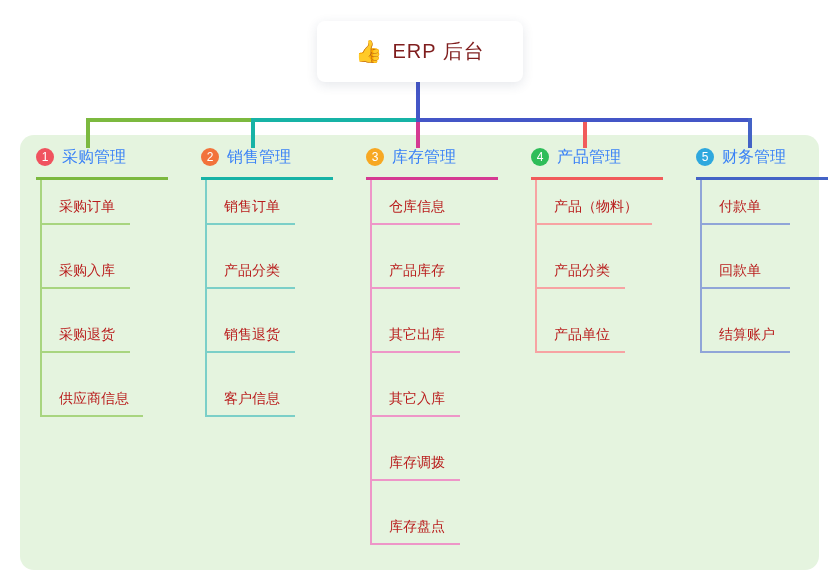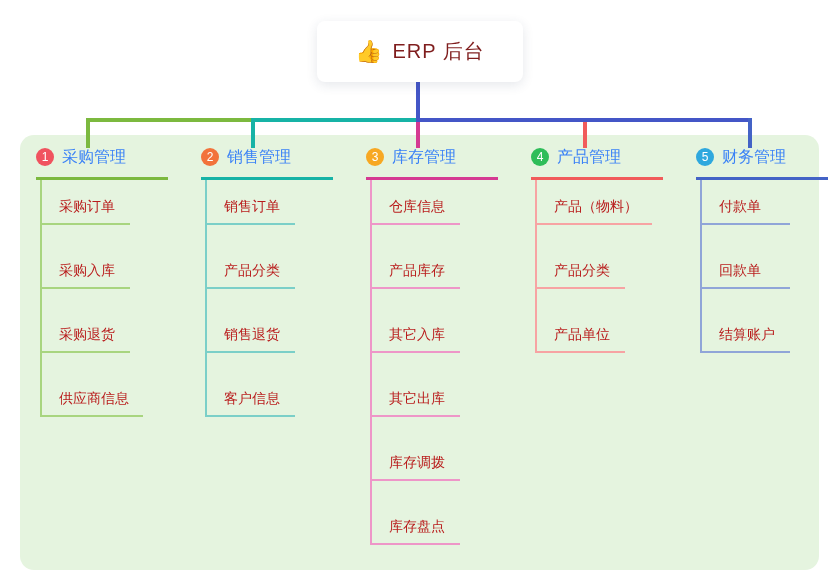--- a/index.html
+++ b/index.html
@@ -129,25 +129,25 @@
     <div class="children">
   <div class="child">
     <span class="child-label">仓库信息</span>
   </div>
 
   <div class="child">
     <span class="child-label">产品库存</span>
   </div>
 
   <div class="child">
-    <span class="child-label">其它入库</span>
+    <span class="child-label">其它出库</span>
   </div>
 
   <div class="child">
-    <span class="child-label">其它出库</span>
+    <span class="child-label">其它入库</span>
   </div>
 
   <div class="child">
     <span class="child-label">库存调拨</span>
   </div>
 
   <div class="child">
     <span class="child-label">库存盘点</span>
   </div>
 

